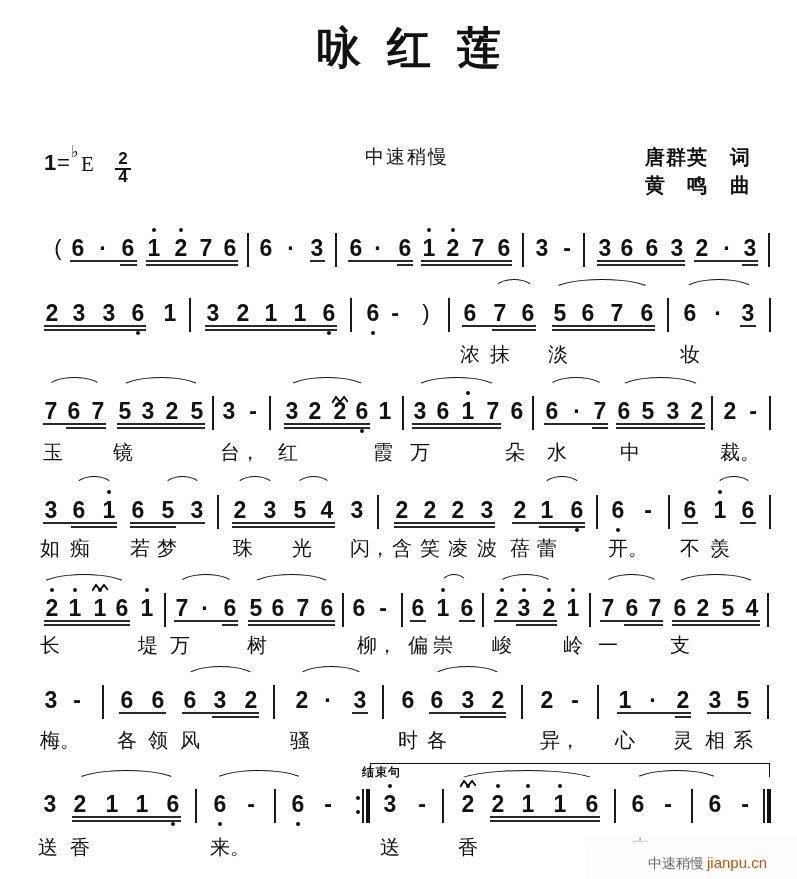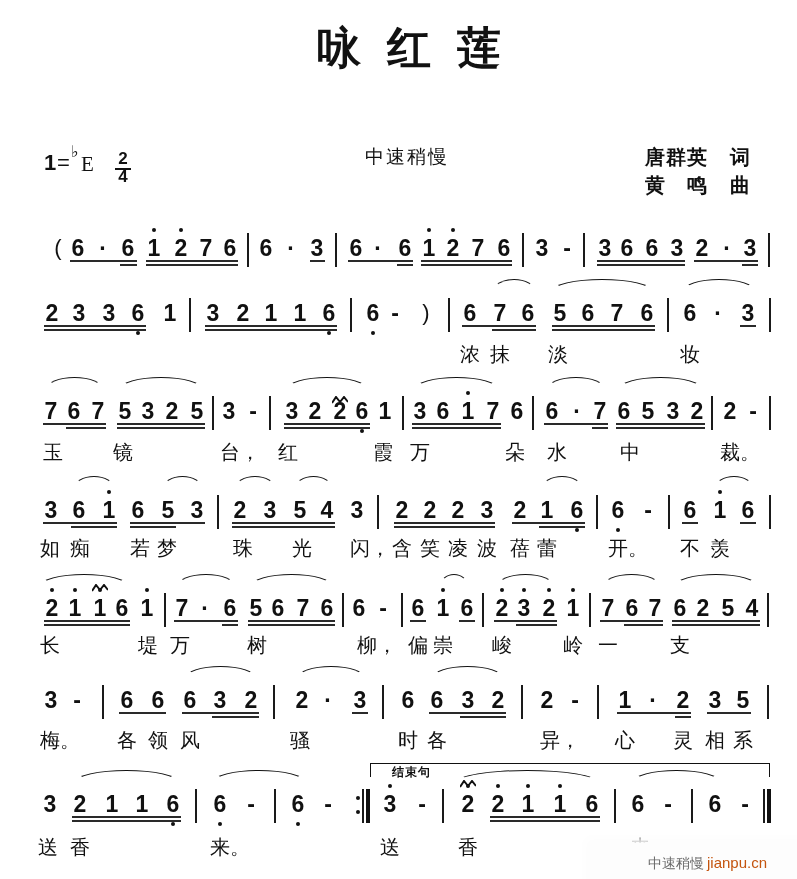--- a/index.html
+++ b/index.html
@@ -31,21 +31,21 @@
   .note.paren { font: 22px "Liberation Sans", sans-serif; font-weight: normal; }
   .bar { position: absolute; width: 1.6px; height: 34px; background: #1a1a1a; }
   .ul { position: absolute; height: 1.5px; background: #2a2a2a; }
   .dot { position: absolute; width: 4px; height: 4px; border-radius: 50%; background: #111; }
   .slur { position: absolute; height: 24px; box-sizing: border-box; border: 1.5px solid transparent; border-top-color: #111; border-radius: 50%; }
   .mordent { position: absolute; width: 16px; height: 8px; }
   .lyric { position: absolute; transform: translateY(-50%); font: 20px "DejaVu Sans", sans-serif; line-height: 1; white-space: nowrap; }
   .thick { position: absolute; width: 3.5px; height: 34px; background: #111; }
 
   #ending-bracket { left: 370px; top: 763px; width: 398px; height: 13px; border-top: 1.3px solid #111; border-left: 1.3px solid #111; border-right: 1.3px solid #111; }
-  #ending-label { left: 392px; top: 764px; font: bold 12px "DejaVu Sans", sans-serif; letter-spacing: 1px; }
+  #ending-label { left: 362px; top: 764px; font: bold 12px "DejaVu Sans", sans-serif; letter-spacing: 1px; }
 
   #watermark-box { left: 590px; top: 843px; width: 220px; height: 45px; background: #fdfdfd; box-shadow: 0 0 10px 6px #fdfdfd; }
   #watermark { left: 648px; top: 863px; transform: translateY(-50%); white-space: nowrap; }
   #wm-cn { font: 14px "DejaVu Serif", serif; color: #6a6a6a; }
   #wm-url { font: 15px "Liberation Sans", sans-serif; color: #c4540e; margin-left: 3px; }
 </style>
 </head>
 <body>
 
 <div id="page">

